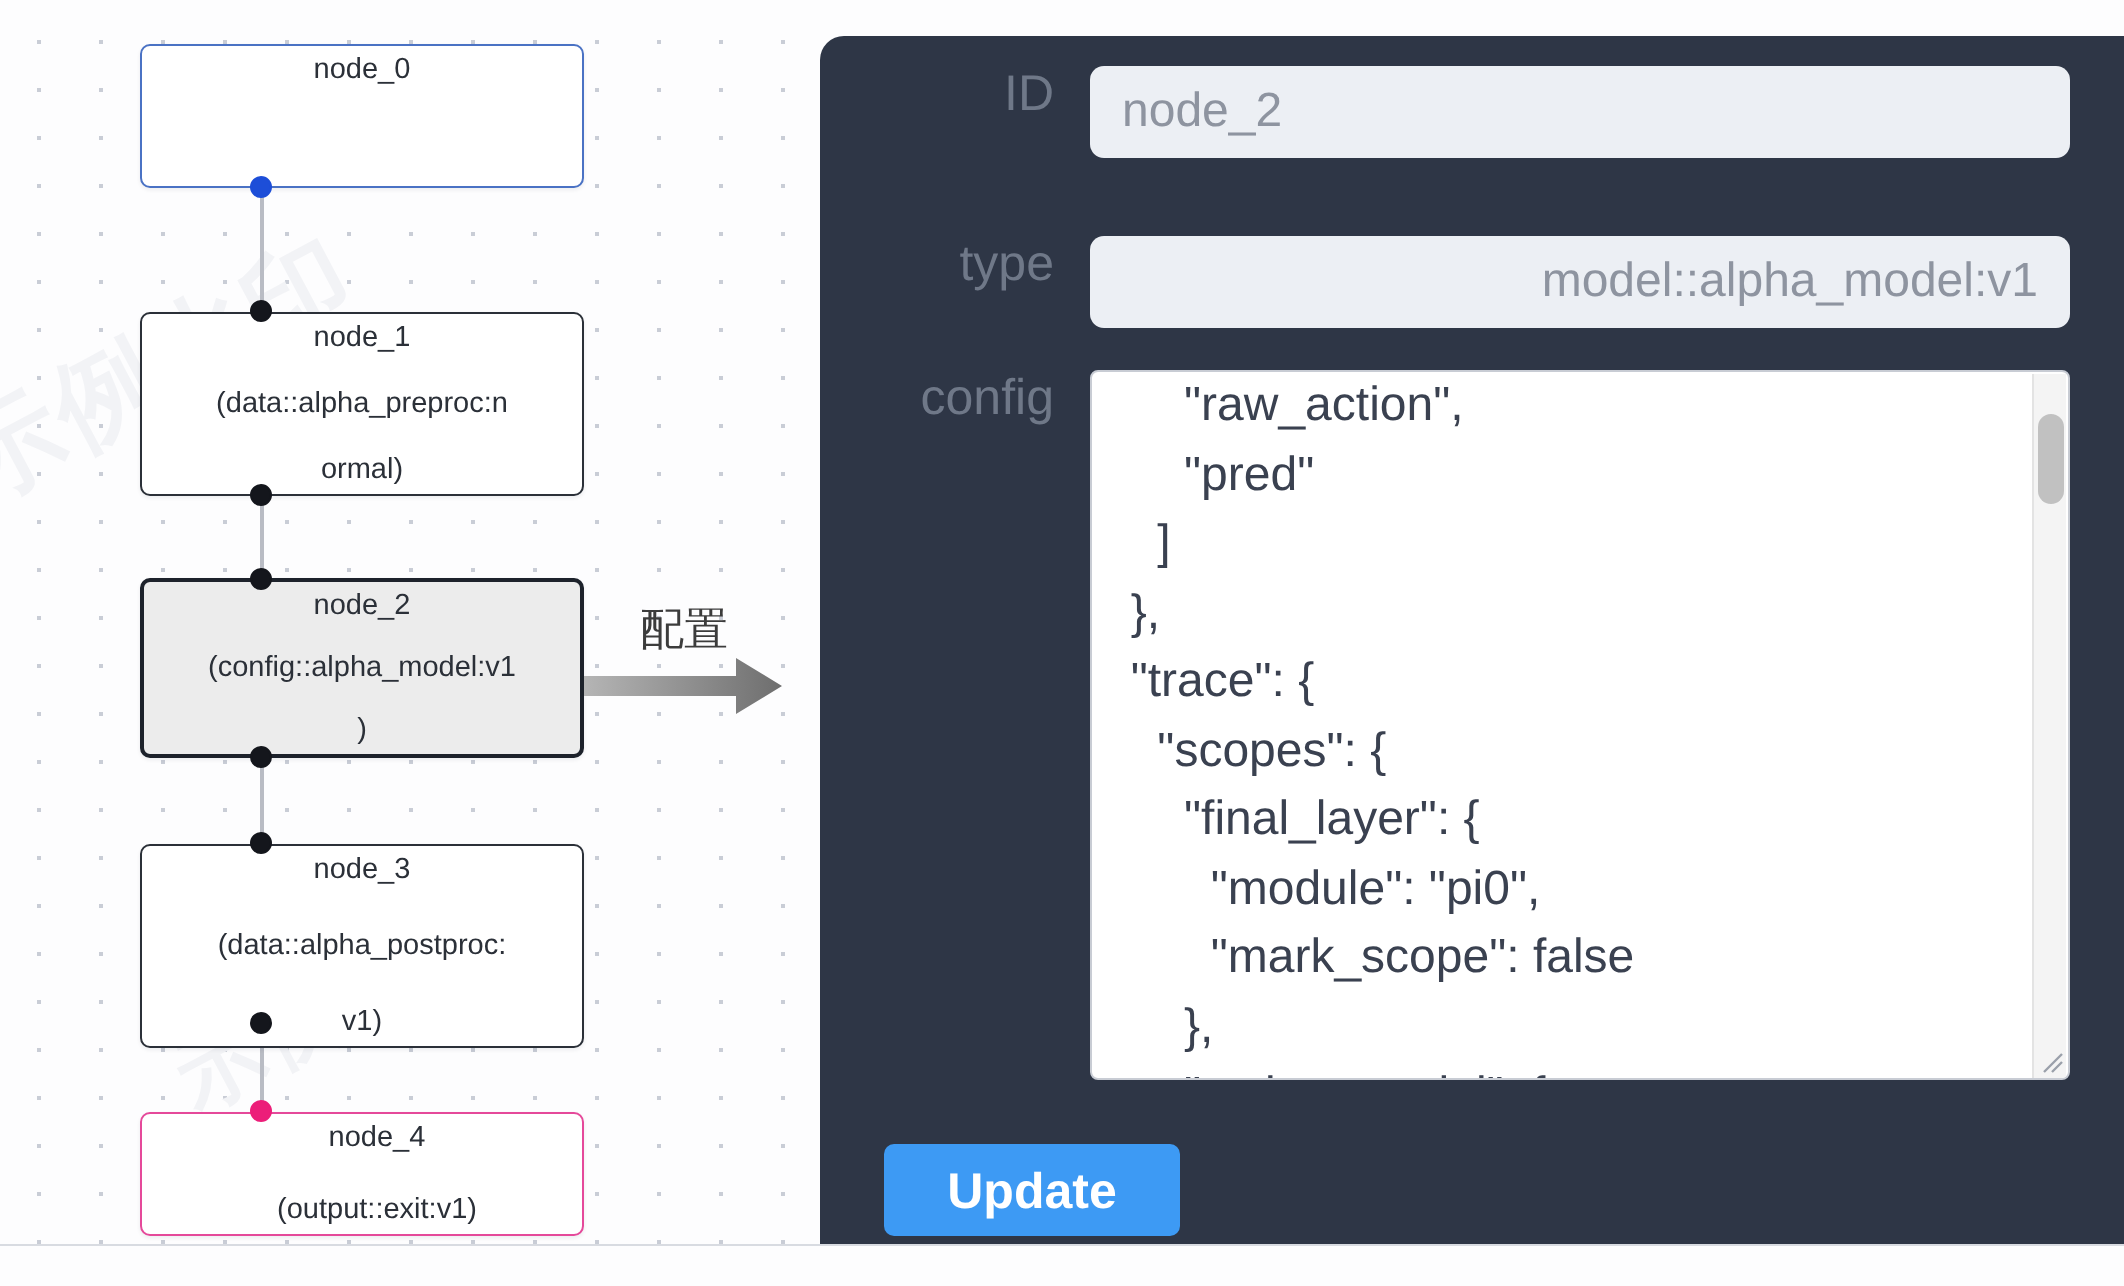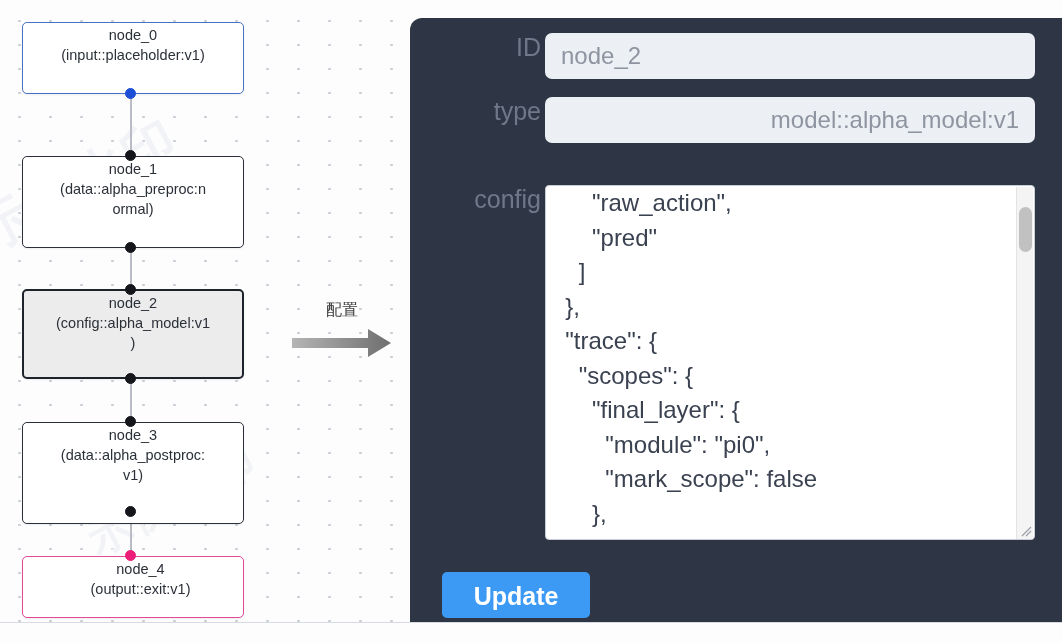--- a/index.html
+++ b/index.html
@@ -51,27 +51,28 @@
   
   .node {
     position: absolute;
     box-sizing: border-box;
     background: #ffffff;
     border: 1px solid #2b3038;
     border-radius: 5px;
     display: flex;
     flex-direction: column;
     align-items: center;
-    justify-content: flex-start;
+    justify-content: space-between;
     text-align: center;
     color: #2b3038;
     font-size: 14.5px;
     line-height: 20px;
     padding: 2px 10px;
     box-shadow: 0 1px 2px rgba(20,25,40,0.07);
+    margin-left: 48px;
   }
   .node .nl1 { display: block; }
   .node .nl2 { display: block; }
 
   .node.first  { border-color: #4a72c4; }
   .node.last   { border-color: #e5499a; }
   .node.sel    { background: #ececec; border: 2px solid #1d222b; }
 
   
   .handle {
@@ -91,21 +92,21 @@
     width: 2px;
     background: #b9bcc4;
   }
 
   
   #annot-label {
     position: absolute;
     left: 292px; top: 300px;
     width: 100px;
     text-align: center;
-    font-size: 16px;
+    font-size: 22px;
     color: #3c3c3c;
     font-family: "Liberation Sans", sans-serif;
   }
   #annot-arrow {
     position: absolute;
     left: 288px; top: 326px;
     width: 106px; height: 34px;
   }
 
   
@@ -123,40 +124,40 @@
     position: absolute;
     display: flex;
     align-items: flex-start;
   }
   .f-label {
     width: 115px;
     text-align: right;
     color: #6f7888;
     font-size: 25px;
     line-height: 28px;
-    padding-right: 4px;
+    padding-right: 18px;
     box-sizing: border-box;
     font-family: "Liberation Sans", sans-serif;
   }
   .f-input {
     box-sizing: border-box;
     background: #eceff4;
     border: none;
     border-radius: 7px;
     color: #8e94a0;
     font-size: 24px;
     padding: 7px 16px;
     outline: none;
     font-family: "Liberation Sans", sans-serif;
   }
 
   #row-id    { left: 20px; top: 15px; }
   #row-id  .f-input { width: 490px; height: 46px; }
 
-  #row-type  { left: 20px; top: 79px; }
+  #row-type  { left: 20px; top: 100px; }
   #row-type .f-input { width: 490px; height: 46px; text-align: right; }
 
   #row-config { left: 20px; top: 167px; }
 
   #config-wrap {
     position: relative;
     width: 490px;
     height: 355px;
   }
   #config-area {
@@ -238,21 +239,20 @@
     <div class="wm wm4">示例水印</div>
   </div>
 
   <div class="edge" style="left:130px; top:93px; height:62px;"></div>
   <div class="edge" style="left:130px; top:249px; height:62px;"></div>
   <div class="edge" style="left:130px; top:377px; height:44px;"></div>
   <div class="edge" style="left:130px; top:511px; height:44px;"></div>
 
   <div class="node first" style="left:22px; top:22px; width:222px; height:72px;">
     <span class="nl1">node_0</span>
-    <span class="nl2">(input::placeholder:v1)</span>
   </div>
   <div class="handle blue" style="left:125px; top:88px;"></div>
 
   <div class="node" style="left:22px; top:156px; width:222px; height:92px;">
     <span class="nl1">node_1</span>
     <span class="nl2">(data::alpha_preproc:n</span>
     <span class="nl2">ormal)</span>
   </div>
   <div class="handle" style="left:125px; top:150px;"></div>
   <div class="handle" style="left:125px; top:242px;"></div>

